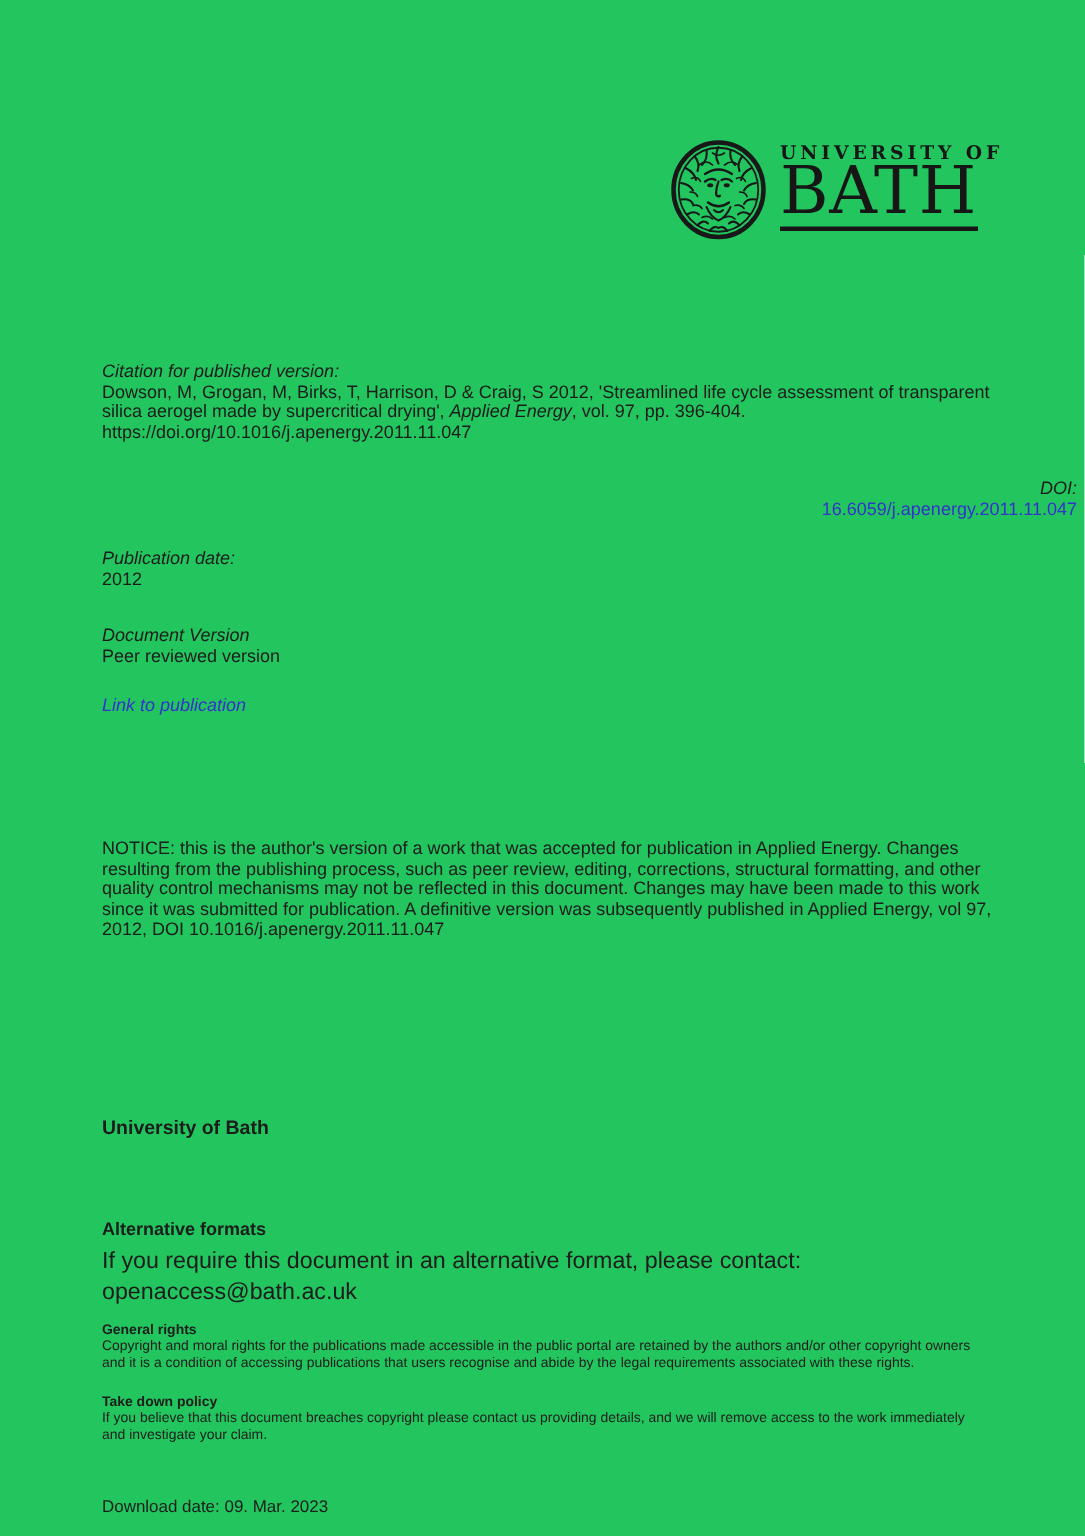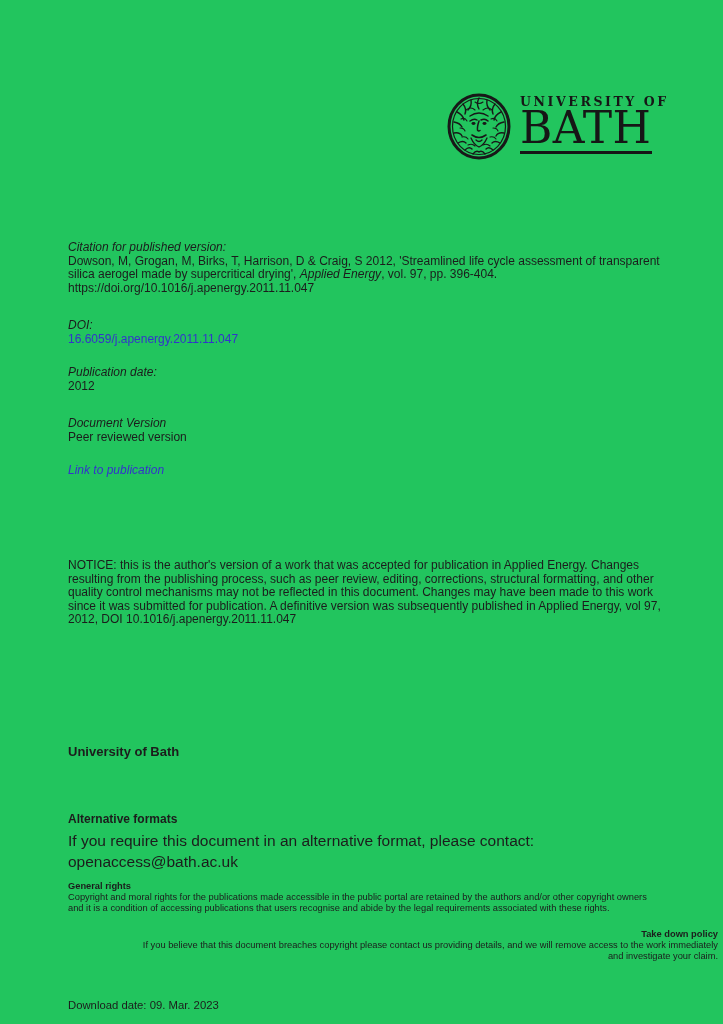--- a/index.html
+++ b/index.html
@@ -24,33 +24,33 @@
     width:fit-content; padding:0 1px 3px 0;
     border-bottom:3px solid #161616; white-space:nowrap;
   }
 
   
   .blk { left:68px; width:650px; font-size:12px; line-height:13.6px; }
   .pre { white-space:pre-line; }
   .it  { font-style:italic; }
   .link { color:#3333cc; text-decoration:none; cursor:pointer; }
   .citation  { top:241px; }
-  .doi       { top:319px; }
+  .doi       { top:319px;text-align:right; }
   .pubdate   { top:366px; }
   .docver    { top:417px; }
   .linkpub   { top:464px;font-style:italic; }
   .notice    { top:559px; }
   .uob       { top:745px; font-weight:bold; font-size:13px; }
   .altfmt    { top:808px; }
   .altfmt .hd { font-weight:bold; font-size:12px; line-height:22px; }
   .altfmt .tx { font-size:15.5px; line-height:21px; }
   .smallblk  { font-size:9.3px; line-height:11.2px; }
   .smallblk .hd { font-weight:bold; }
   .genrights { top:881px; }
-  .takedown  { top:929px;text-align:right; }
+  .takedown  { top:929px; }
   .dldate    { top:999px; font-size:11.3px; }
 </style>
 </head>
 <body>
 
 <div class="page">
 
   <div class="abs logo">
     <span class="emblem">
       <svg viewBox="0 0 66 69" width="66" height="69" xmlns="http://www.w3.org/2000/svg">

